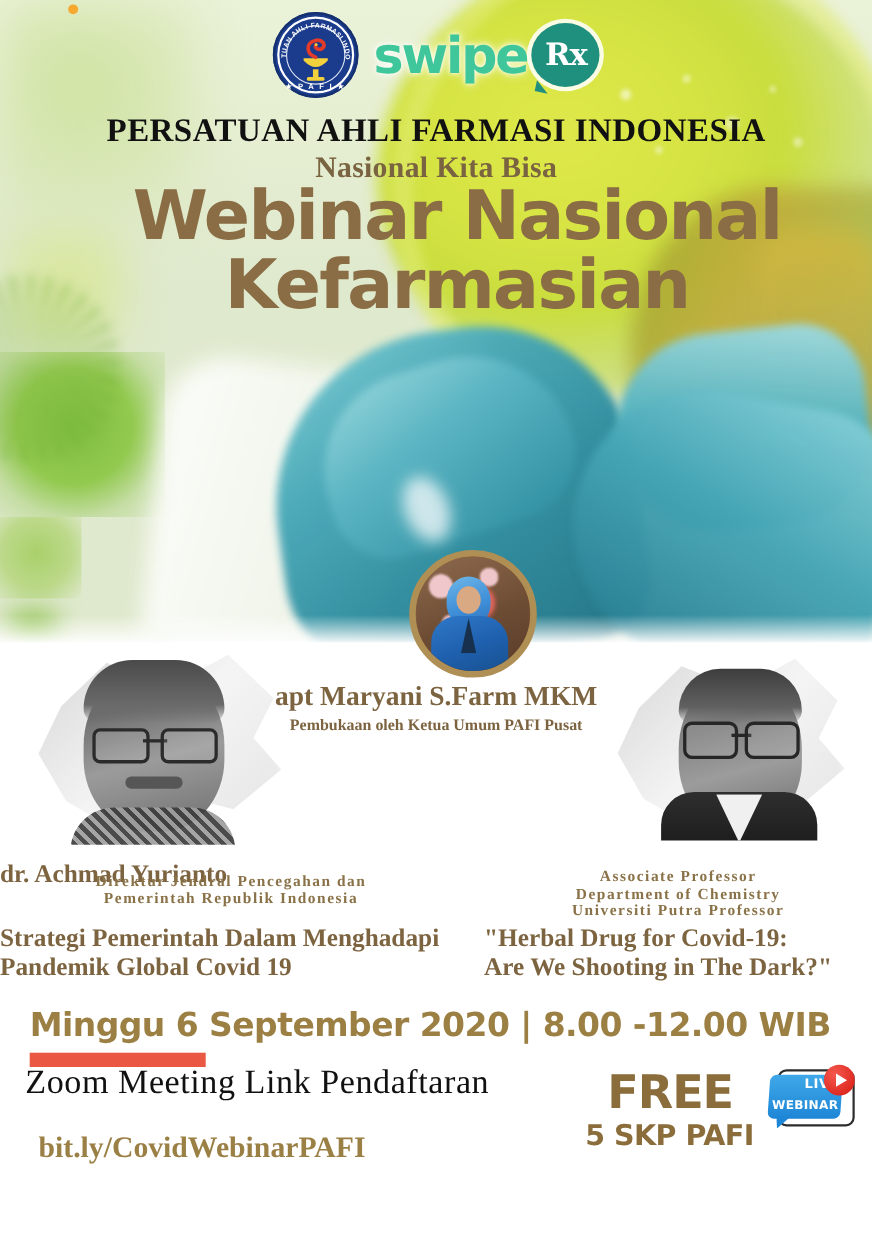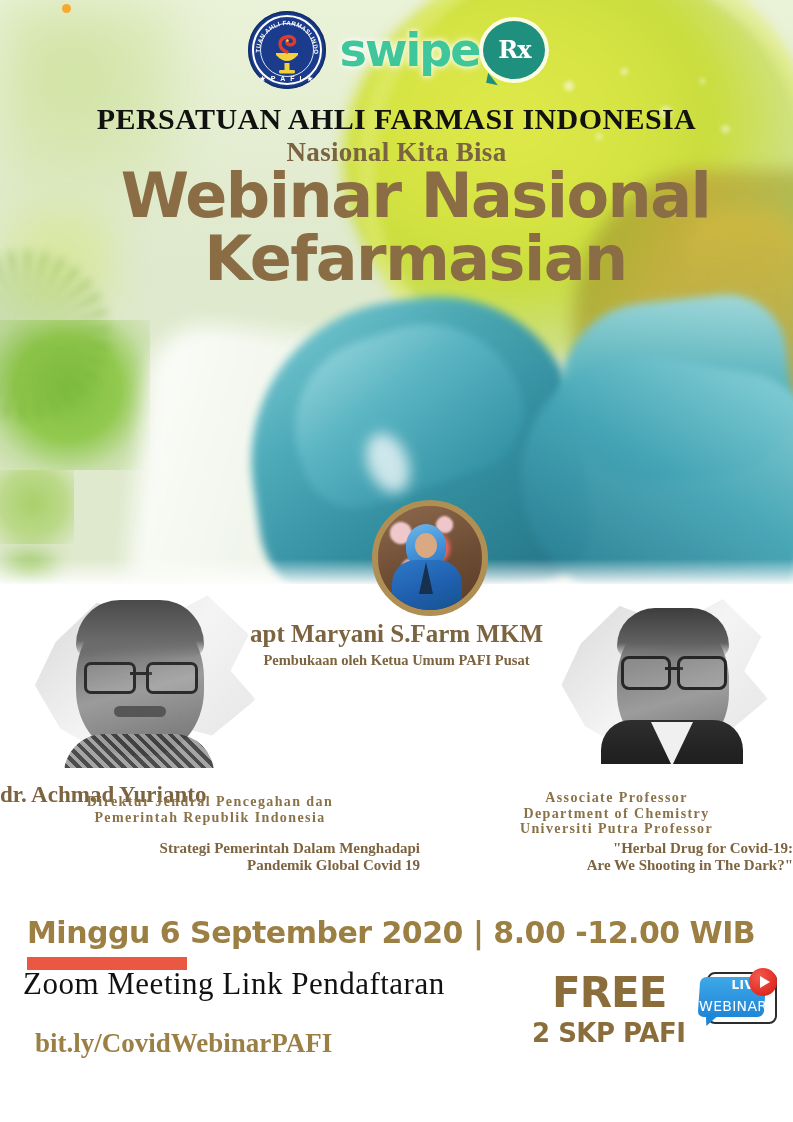--- a/index.html
+++ b/index.html
@@ -166,21 +166,21 @@
     background:#1f8f7e;
     display:flex;align-items:center;justify-content:center;
     box-shadow:0 0 0 4px rgba(255,255,255,.85);
   }
   .rx-bubble:after{
     content:"";position:absolute;left:4px;bottom:-5px;
     border-left:12px solid #1f8f7e;border-top:10px solid transparent;
     border-bottom:0 solid transparent;transform:rotate(12deg);
   }
   .rx-text{
-    font-family:"DejaVu Serif",serif;font-weight:bold;font-size:24px;color:#ffffff;
+    font-family:"DejaVu Serif",serif;font-weight:bold;font-size:28px;color:#ffffff;
     line-height:1;letter-spacing:-1px;
   }
 
   
   .org-title{
     position:absolute;left:0;top:102px;width:793px;text-align:center;
     font-family:"Liberation Serif",serif;font-weight:bold;
     font-size:30px;letter-spacing:.4px;color:#111111;
   }
   .tagline{
@@ -314,23 +314,23 @@
 
   .sp-aff{
     position:absolute;text-align:center;color:#8a7248;
     font-family:"Liberation Serif",serif;font-weight:bold;
     letter-spacing:1.4px;font-size:14px;line-height:1.12;
   }
   .sp-left-aff{left:0;top:794px;width:420px;}
   .sp-right-aff{left:440px;top:790px;width:353px;}
 
   .sp-topic{
-    position:absolute;text-align:right;color:#7d6440;
-    font-family:"Liberation Serif",serif;font-weight:bold;
-    font-size:15px;line-height:1.12;
+    position:absolute;text-align:left;color:#7d6440;
+    font-family:"Liberation Serif",serif;font-weight:bold;
+    font-size:23px;line-height:1.12;
   }
   .sp-left-topic{left:0;top:840px;width:420px;}
   .sp-right-topic{left:440px;top:840px;width:353px;}
 
   
   .date-line{
     position:absolute;left:27px;top:915px;
     font-family:"DejaVu Sans",sans-serif;font-weight:bold;
     font-size:30px;color:#9b7f43;letter-spacing:-.5px;
   }
@@ -376,22 +376,22 @@
     content:"";position:absolute;left:8px;bottom:-9px;width:14px;height:12px;
     background:#1e86d6;clip-path:polygon(0 0,100% 0,10% 100%);
   }
   .live-txt{
     position:absolute;left:0;top:11px;width:66px;text-align:right;
     font-family:"DejaVu Sans",sans-serif;font-weight:bold;color:#ffffff;
     font-size:12px;line-height:1;letter-spacing:.5px;
   }
   .webinar-txt{
     position:absolute;left:2px;top:31px;width:66px;text-align:center;
-    font-family:"DejaVu Sans",sans-serif;font-weight:normal;color:#ffffff;
-    font-size:14px;line-height:1;letter-spacing:.3px;
+    font-family:"DejaVu Sans",sans-serif;font-weight:bold;color:#ffffff;
+    font-size:11px;line-height:1;letter-spacing:.3px;
   }
   .play-circle{
     position:absolute;left:52px;top:0px;width:28px;height:28px;border-radius:50%;
     background:radial-gradient(circle at 35% 30%,#f4584e 0%, #e02b22 70%, #c41f18 100%);
     display:flex;align-items:center;justify-content:center;
   }
   .play-tri{
     width:0;height:0;border-left:10px solid #ffffff;
     border-top:6px solid transparent;border-bottom:6px solid transparent;
     margin-left:3px;
@@ -527,21 +527,21 @@
     <div>"Herbal Drug for Covid-19:</div>
     <div>Are We Shooting in The Dark?"</div>
   </div>
 
   <div class="date-line">Minggu  6 September  2020 | 8.00 -12.00 WIB</div>
   <div class="red-bar"></div>
   <div class="zoom-line">Zoom Meeting  Link  Pendaftaran</div>
   <div class="bitly">bit.ly/CovidWebinarPAFI</div>
 
   <div class="free">FREE</div>
-  <div class="skp">2 SKP PAFI</div>
+  <div class="skp">5 SKP PAFI</div>
 
   <div class="live-badge">
     <div class="live-outline"></div>
     <div class="live-blue"></div>
     <div class="live-txt">LIVE</div>
     <div class="webinar-txt">WEBINAR</div>
     <div class="play-circle">
       <div class="play-tri"></div>
     </div>
   </div>

